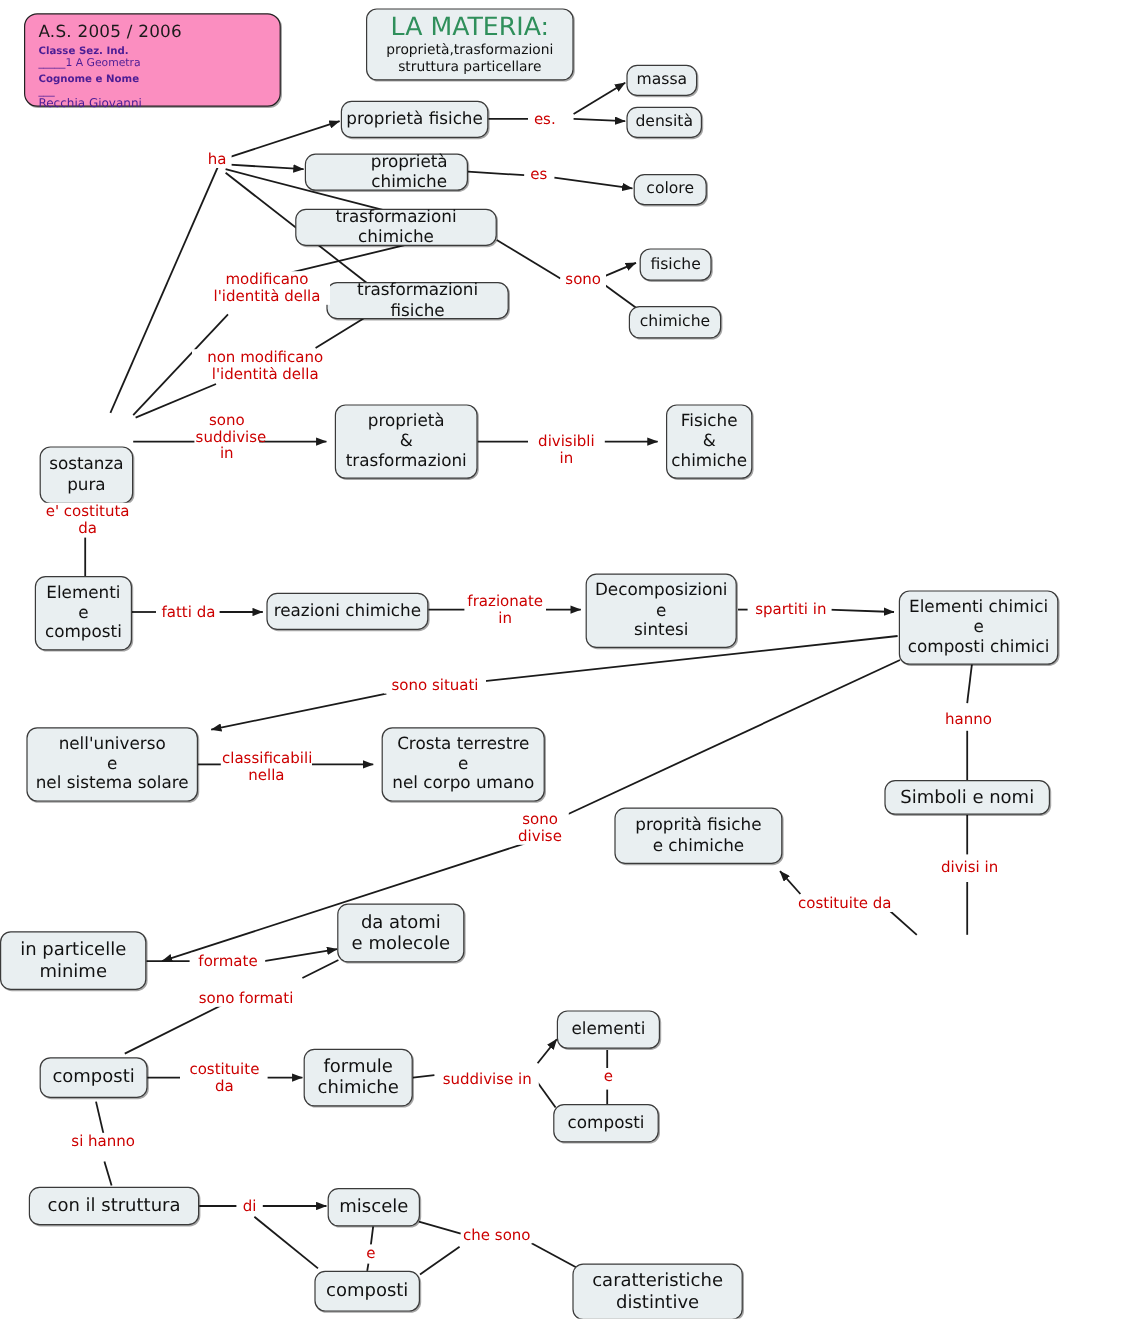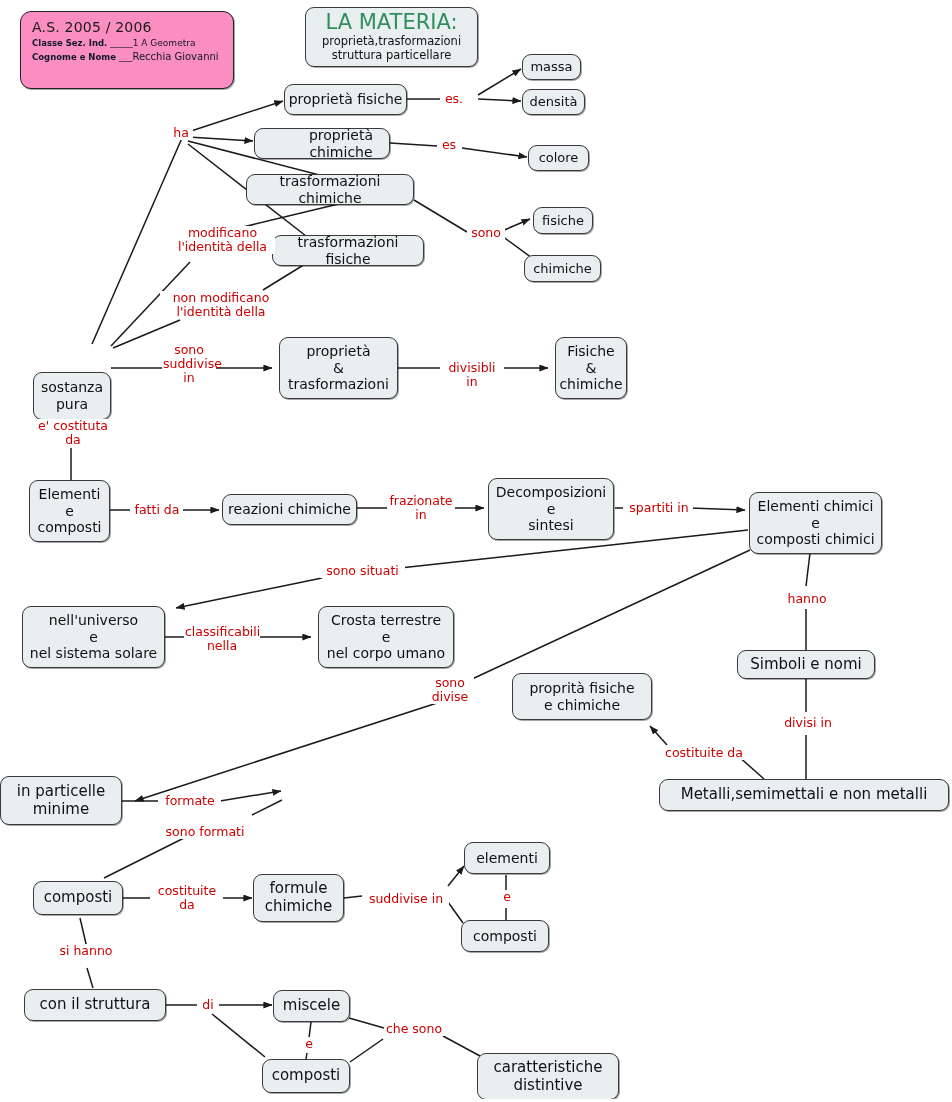--- a/index.html
+++ b/index.html
@@ -66,24 +66,25 @@
     padding: 7px 0 0 11px;
     box-shadow: 1px 1px 0 rgba(0,0,0,0.35);
   }
   #header-card .year {
     font-size: 14px;
     color: #1a1a1a;
     letter-spacing: 0.2px;
   }
   #header-card .row {
     font-size: 13.5px;
-    color: #0f172a;
+    color: #4c1d95;
     margin-top: 3px;
     display: flex;
     align-items: baseline;
+    flex-direction: column;
   }
   #header-card .row .k {
     font-size: 8.5px;
     font-weight: bold;
     white-space: pre;
   }
   #header-card .row .v {
     font-size: 9px;
     white-space: pre;
   }
@@ -283,23 +284,24 @@
 composti chimici</div>
   <div class="node" style="left:22px;top:606px;width:143px;height:62px;">nell'universo
 e
 nel sistema solare</div>
   <div class="node" style="left:318px;top:606px;width:136px;height:62px;">Crosta terrestre
 e
 nel corpo umano</div>
   <div class="node big" style="left:737px;top:650px;width:138px;height:29px;">Simboli e nomi</div>
   <div class="node" style="left:512px;top:673px;width:140px;height:47px;">proprità fisiche
 e chimiche</div>
-  <div class="node big" style="left:659px;top:779px;width:290px;height:32px;">Metalli,semimettali e non metalli</div>
   <div class="node big" style="left:0px;top:776px;width:122px;height:49px;">in particelle
 minime</div>
+  <div class="node big" style="left:281px;top:753px;width:106px;height:49px;">da atomi
+e molecole</div>
   <div class="node big" style="left:33px;top:881px;width:90px;height:34px;">composti</div>
   <div class="node big" style="left:253px;top:874px;width:91px;height:48px;">formule
 chimiche</div>
   <div class="node" style="left:464px;top:842px;width:86px;height:32px;">elementi</div>
   <div class="node" style="left:461px;top:920px;width:88px;height:32px;">composti</div>
   <div class="node big" style="left:24px;top:989px;width:142px;height:32px;">con il struttura</div>
   <div class="node big" style="left:273px;top:990px;width:77px;height:32px;">miscele</div>
   <div class="node big" style="left:262px;top:1059px;width:88px;height:34px;">composti</div>
   <div class="node big" style="left:477px;top:1053px;width:142px;height:47px;">caratteristiche
 distintive</div>

